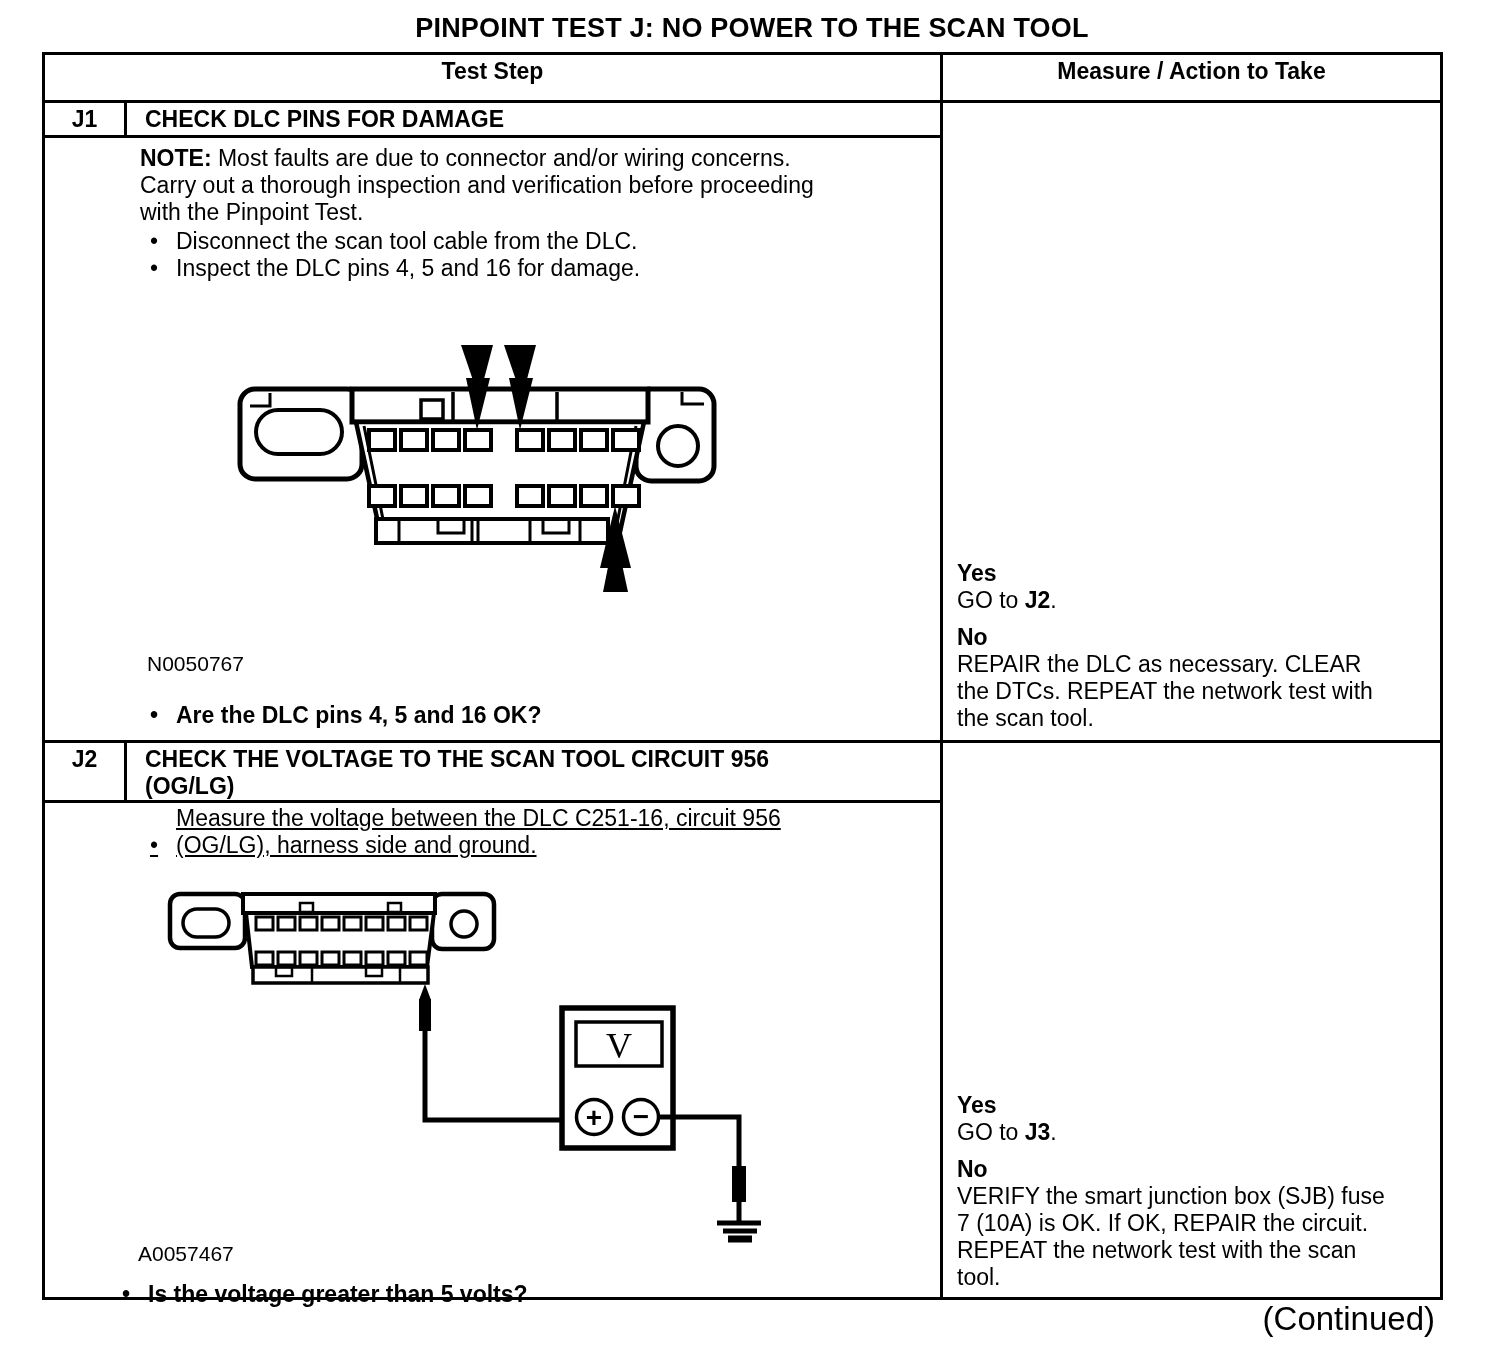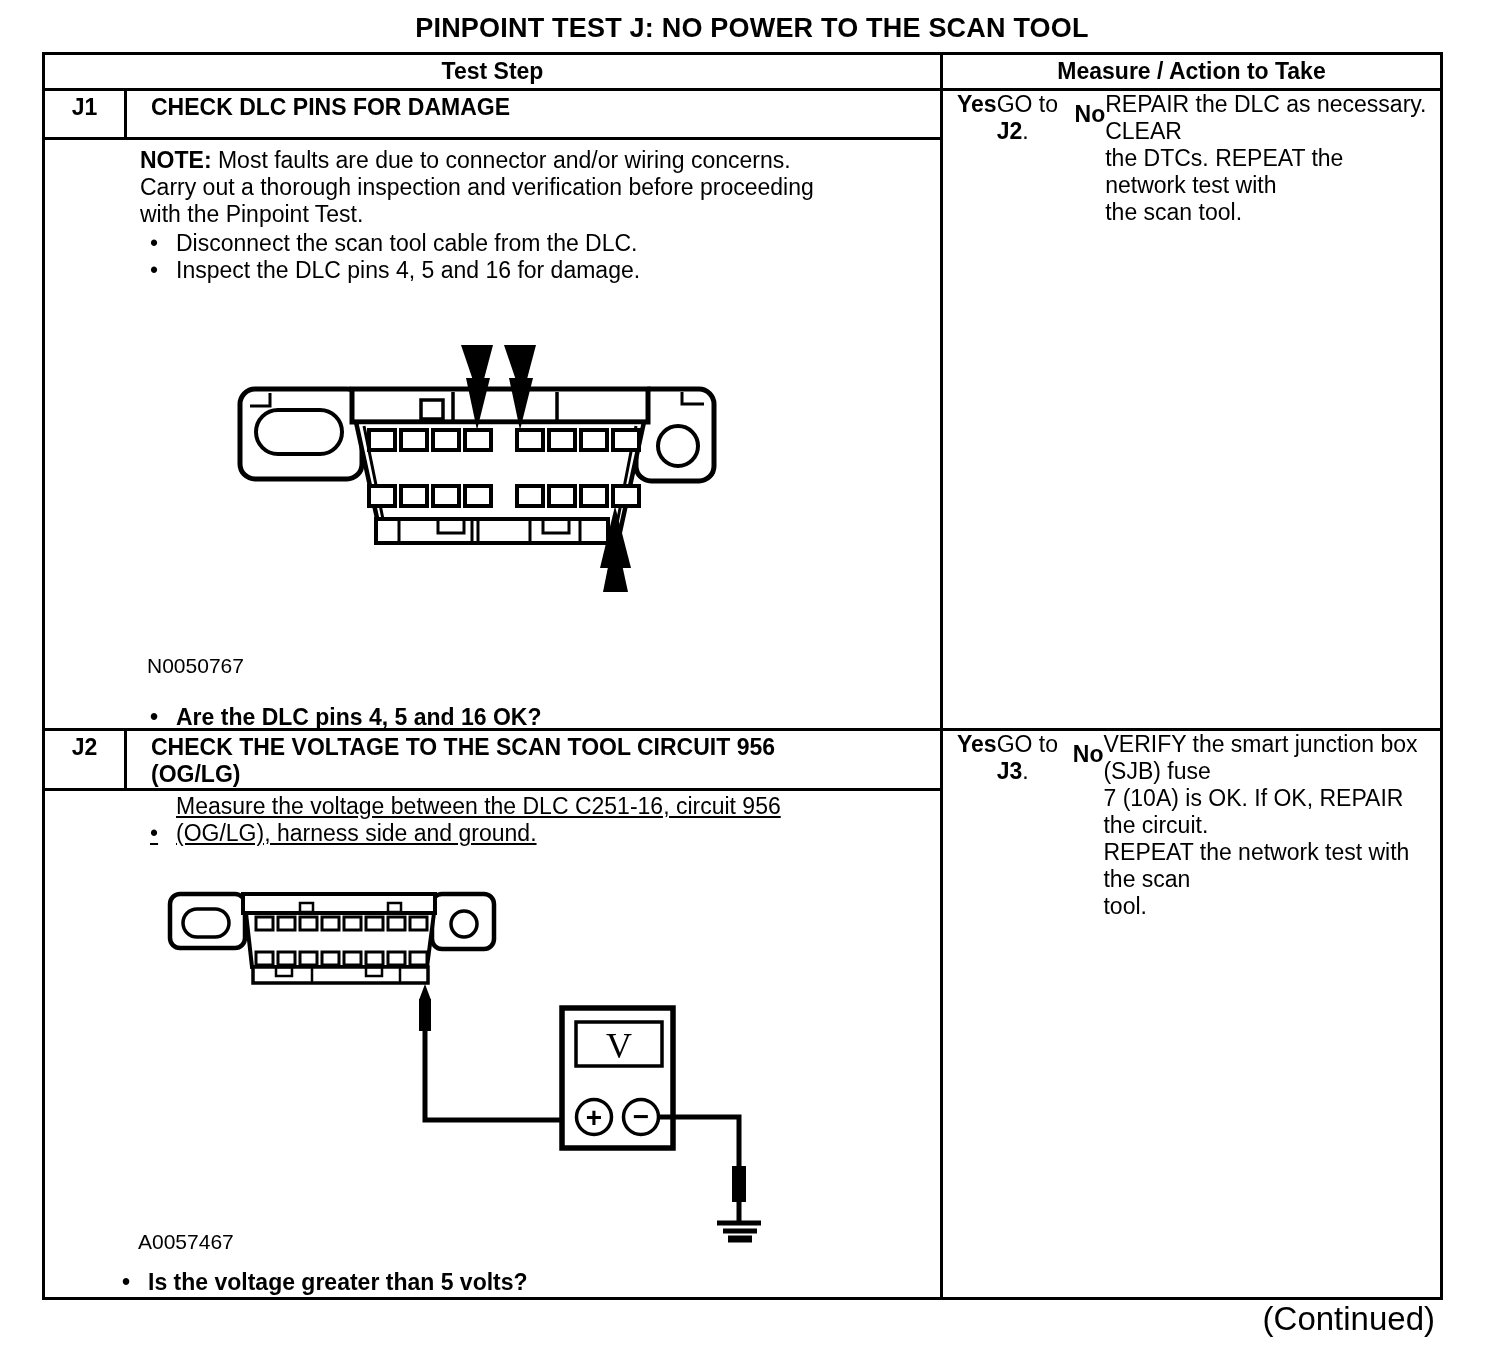--- a/index.html
+++ b/index.html
@@ -15,54 +15,54 @@
   .doc-title {
     position:absolute; top:12px; left:0; width:100%;
     text-align:center; font-size:27px; font-weight:bold; line-height:32px;
     letter-spacing:0.2px;
   }
 
   .tbl {
     position:absolute; left:42px; top:52px; width:1401px; height:1248px;
     border:3px solid #000; display:flex; flex-direction:column; background:#fff;
   }
-  .hdr-row { display:flex; height:36px; border-bottom:3px solid #000; }
+  .hdr-row { display:flex; height:48px; border-bottom:3px solid #000; }
   .hdr-cell { font-weight:bold; text-align:center; padding-top:3px; }
   .hdr-left { width:898px; border-right:3px solid #000; }
   .hdr-right { flex:1; }
 
   .block { display:flex; border-bottom:3px solid #000; }
   #block-j1 { height:640px; }
   #block-j2 { flex:1; border-bottom:none; }
 
   .block-left { width:898px; border-right:3px solid #000; display:flex; flex-direction:column; }
   .step-header { display:flex; border-bottom:3px solid #000; }
-  #block-j1 .step-header { height:49px; }
+  #block-j1 .step-header { height:35px; }
   #block-j2 .step-header { height:60px; }
   .step-id {
     width:82px; border-right:3px solid #000; font-weight:bold;
     text-align:center; padding-top:3px;
   }
-  .step-title { flex:1; font-weight:bold; padding:3px 10px 0 24px; }
+  .step-title { flex:1; font-weight:bold; padding:3px 10px 0 18px; }
 
   .step-body { flex:1; position:relative; }
   .note { margin:7px 0 0 95px; width:795px; }
   .bullets { margin:2px 0 0 105px; }
   .bullet { display:flex;align-items:flex-end; }
   .bullet-dot { width:26px; flex:0 0 26px; }
   .bullet-dot::before { content:"\2022"; }
   .fig-label { position:absolute; font-size:21px; }
   .question { position:absolute; display:flex; font-weight:bold; }
   #q-j1 { left:105px; top:564px; }
   #q-j2 { left:77px;  top:478px; }
   #lbl-j1 { left:102px; top:512px; }
   #lbl-j2 { left:93px;  top:437px; }
 
   .block-right {
-    flex:1; display:flex; flex-direction:row; justify-content:flex-end;
+    flex:1; display:flex; flex-direction:column; justify-content:flex-end;
     padding:0 10px 8px 14px;
   }
   .gap-top { margin-top:10px; }
 
   .continued { position:absolute; top:1305px; right:69px; font-size:33px; }
 
   .overlay {
     position:absolute; left:0; top:0; width:1504px; height:1352px;
     pointer-events:none;
   }

